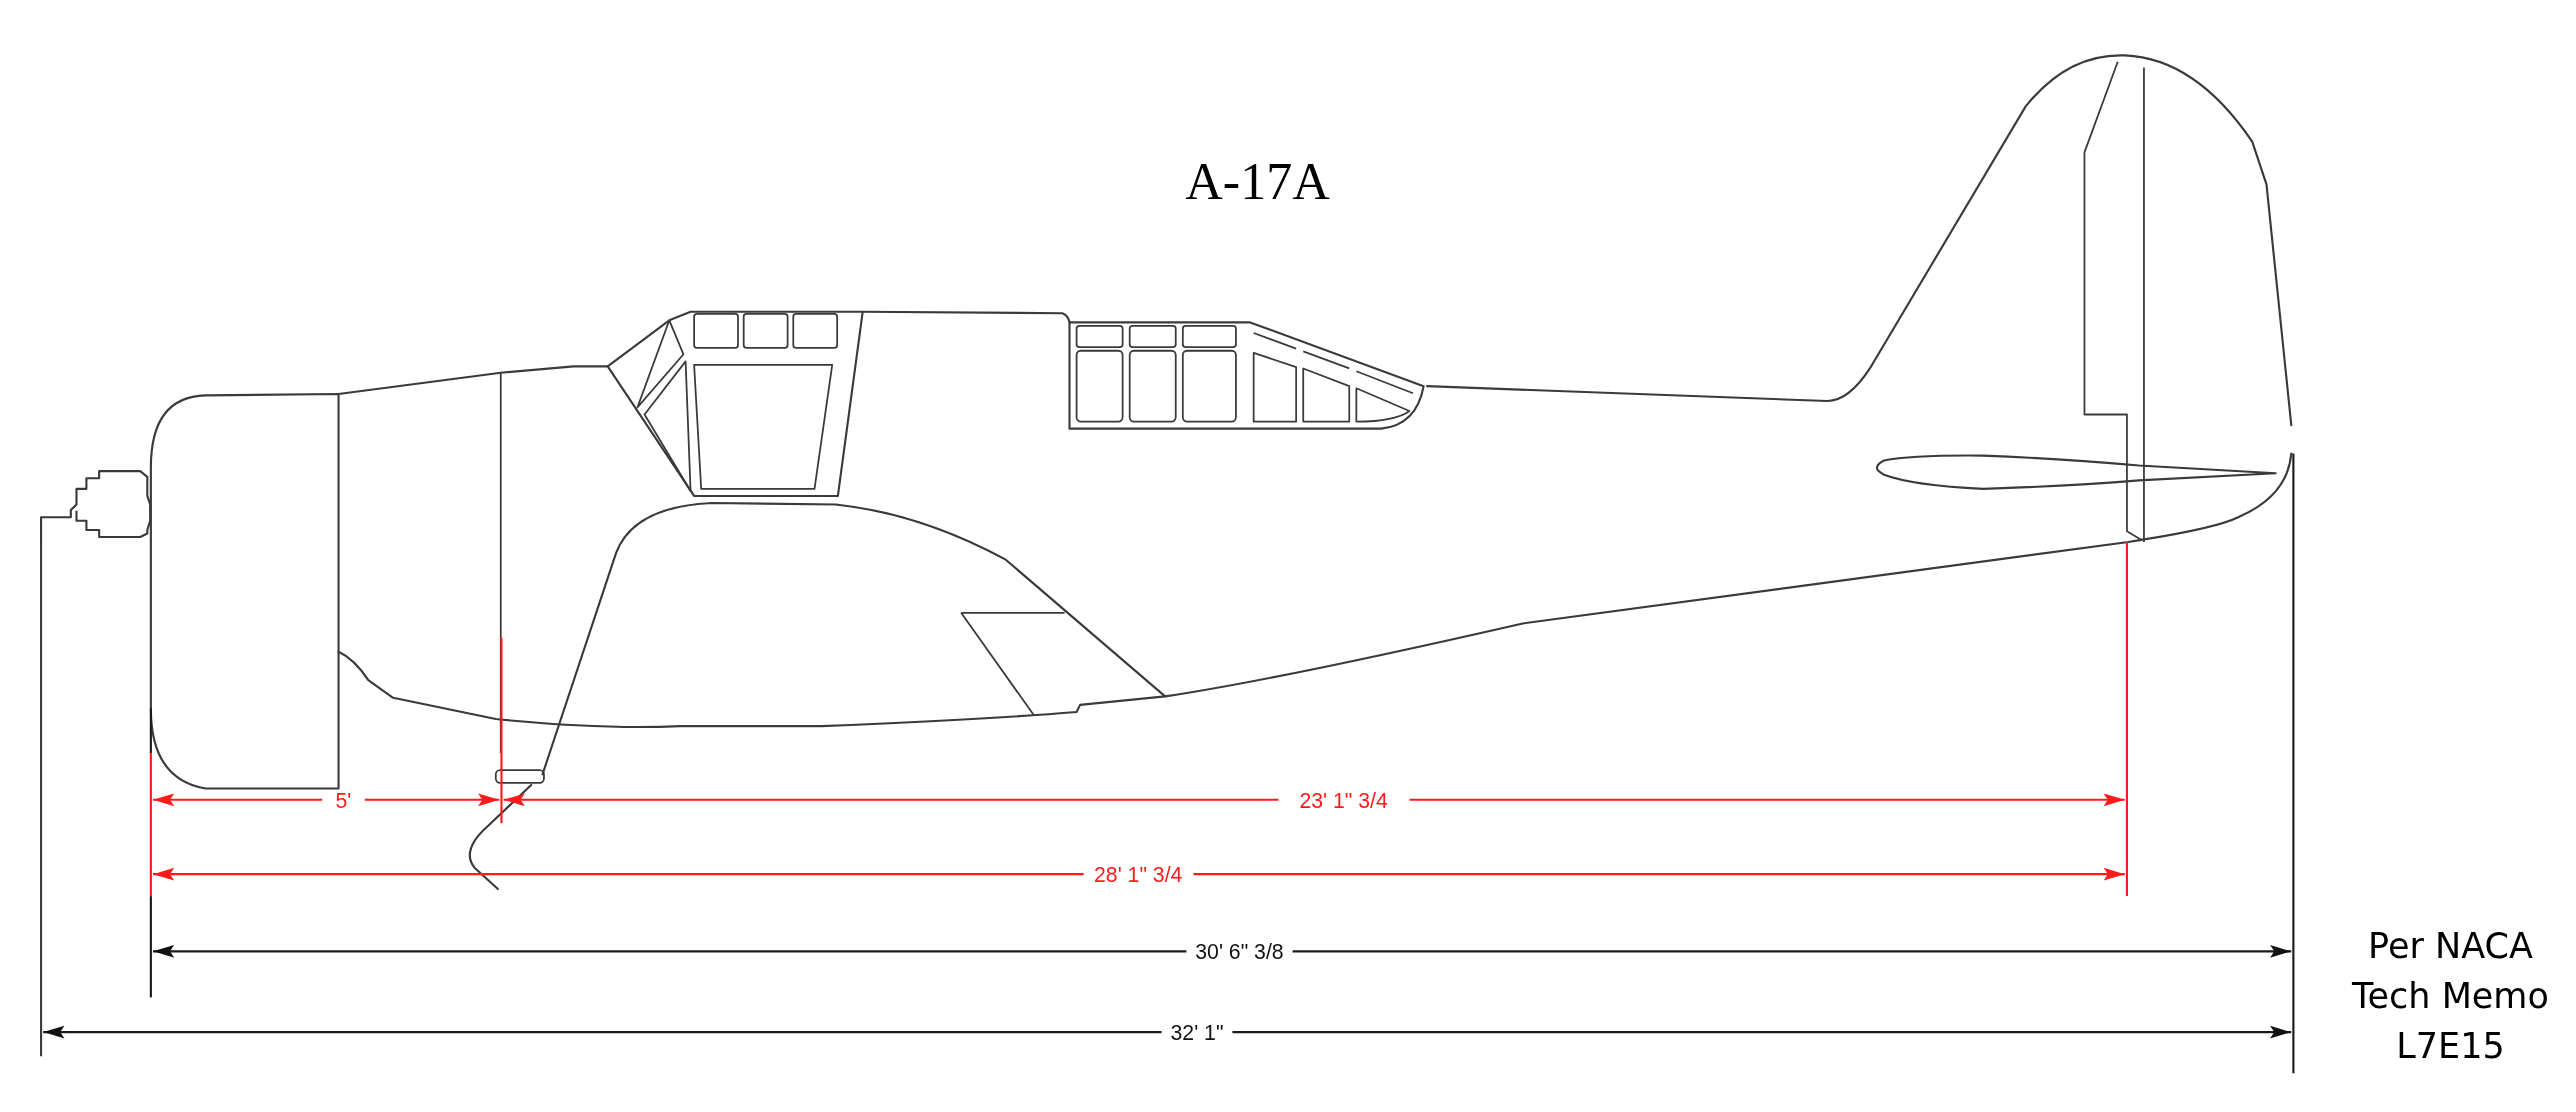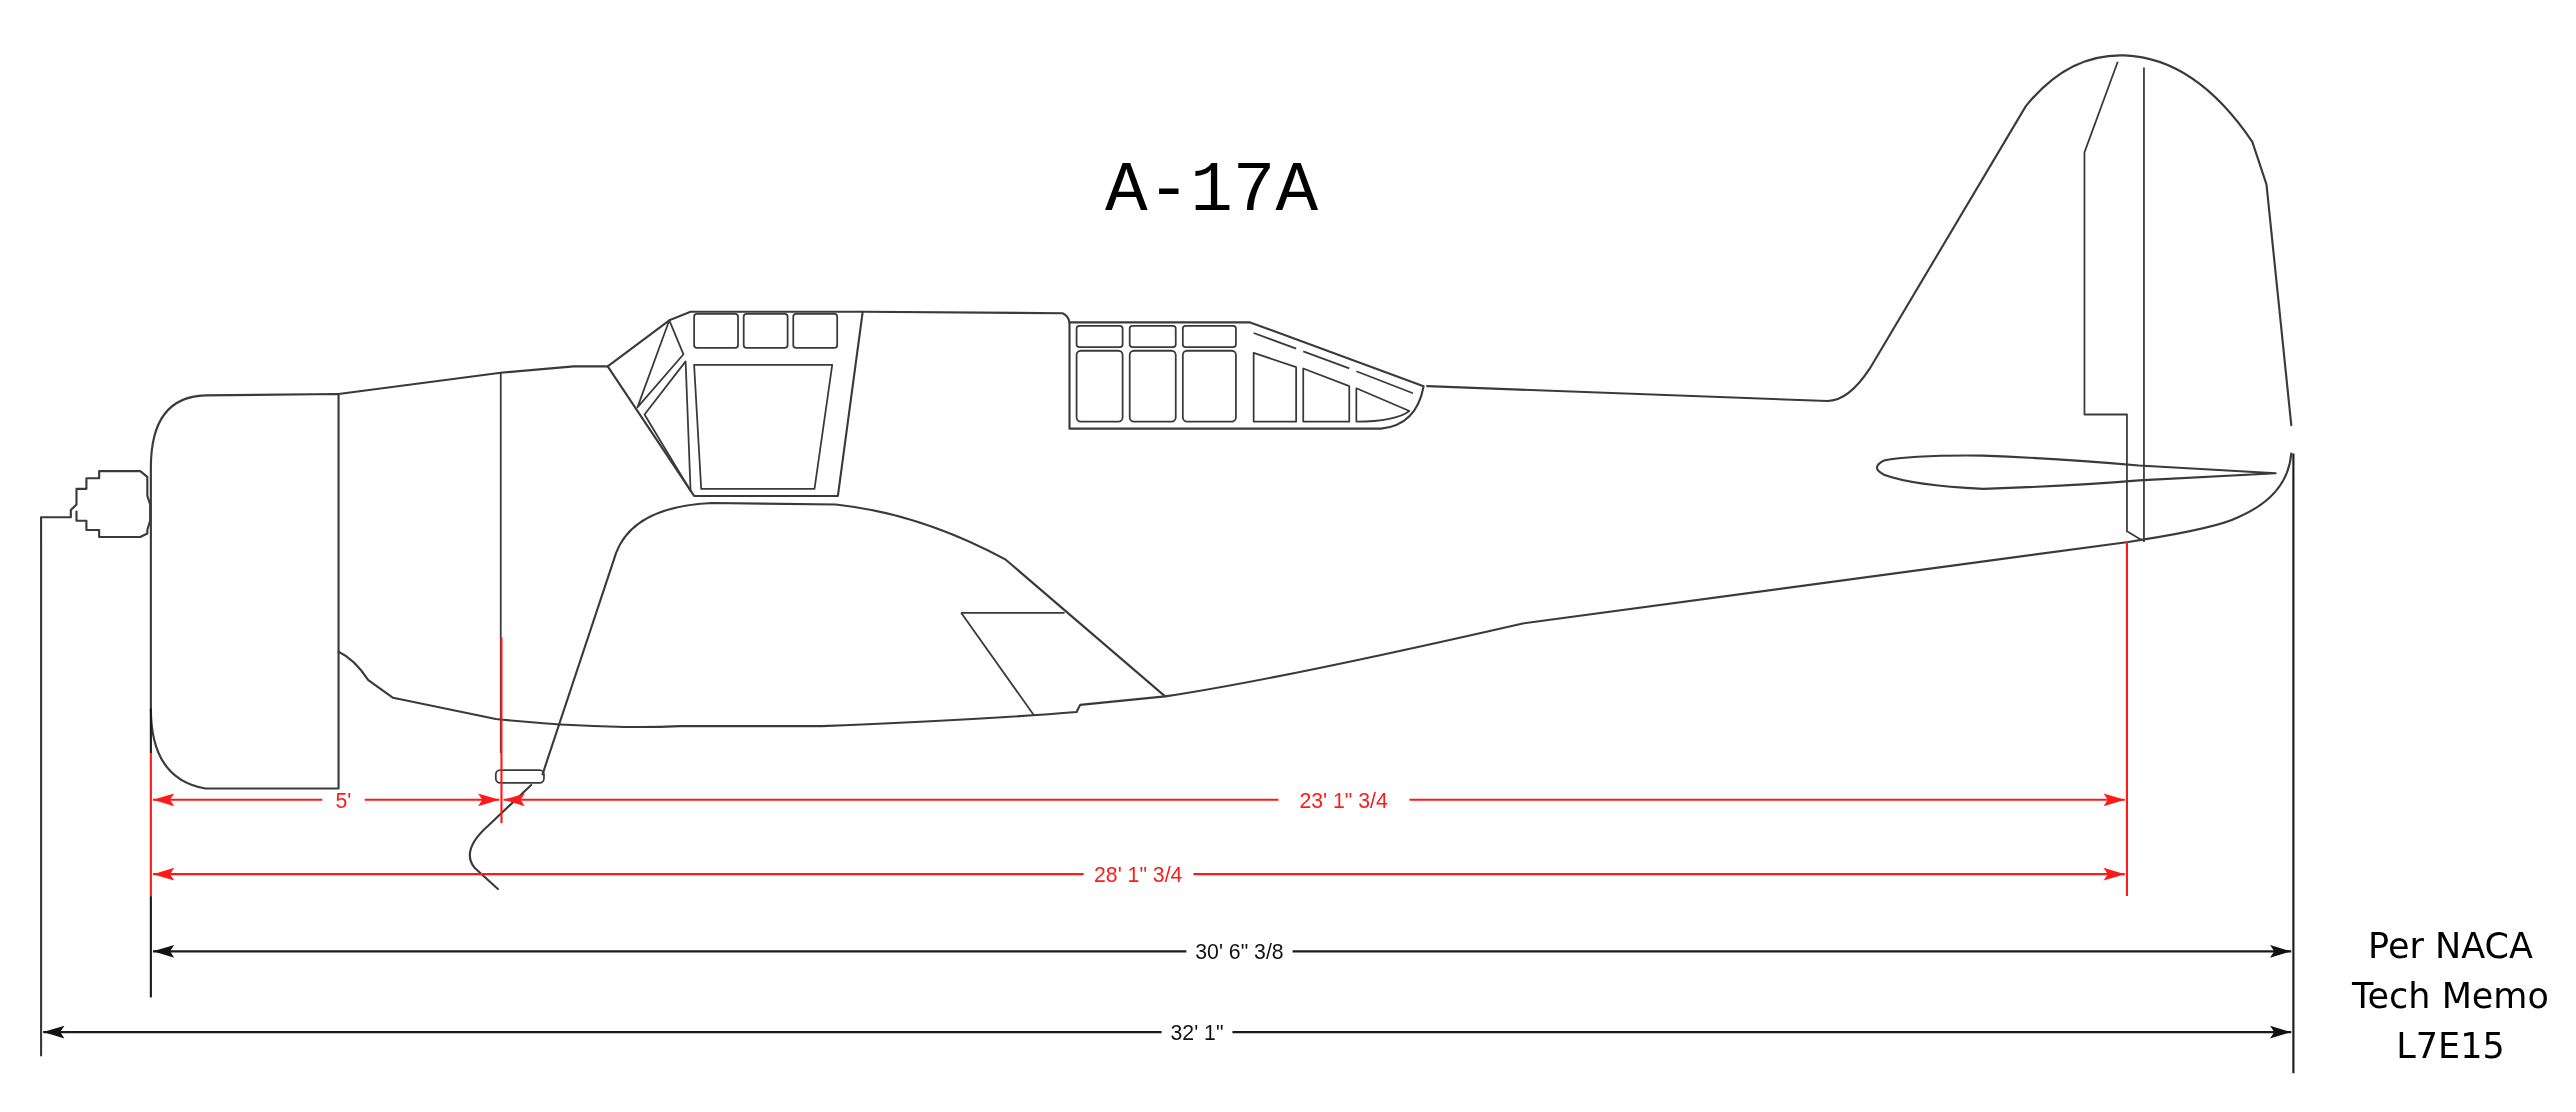--- a/index.html
+++ b/index.html
@@ -6,22 +6,22 @@
     body { width: 2576px; height: 1113px; position: relative; overflow: hidden; }
     #drawing { position: absolute; left: 0; top: 0; width: 2576px; height: 1113px; }
     .outline { fill: none; stroke: #3a3a3a; stroke-width: 3; stroke-linejoin: round; stroke-linecap: round; }
     .thin { fill: none; stroke: #3a3a3a; stroke-width: 2.5; stroke-linejoin: round; }
     .dim-red { fill: none; stroke: #ff1a1a; stroke-width: 3; }
     .dim-black { fill: none; stroke: #1a1a1a; stroke-width: 3; }
     .arrow-red { fill: #ff1a1a; }
     .arrow-black { fill: #111111; }
     .dim-label { font-family: "Liberation Sans", sans-serif; font-size: 30px; }
     .title {
-      position: absolute; left: 1105px; top: 156px; width: 305px; text-align: left;
-      font-family: Liberation Mono, monospace; font-size: 71px; color: #000; line-height: 1;
+      position: absolute; left: 1105px; top: 156px; width: 305px; text-align: center;
+      font-family: Liberation Serif, serif; font-size: 52px; color: #000; line-height: 1;
     }
     .source-note {
       position: absolute; left: 2316px; top: 921px; width: 269px; text-align: center;
       font-family: "DejaVu Sans", sans-serif; font-size: 35px; color: #000; line-height: 50px;
     }
     .source-note span { display: block; }
   </style>
 </head>
 <body>
 

